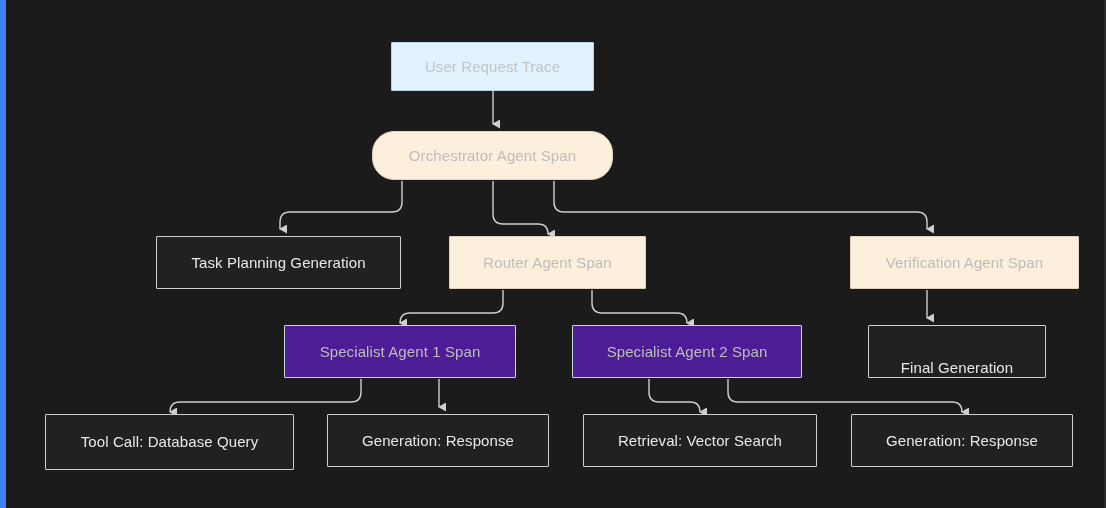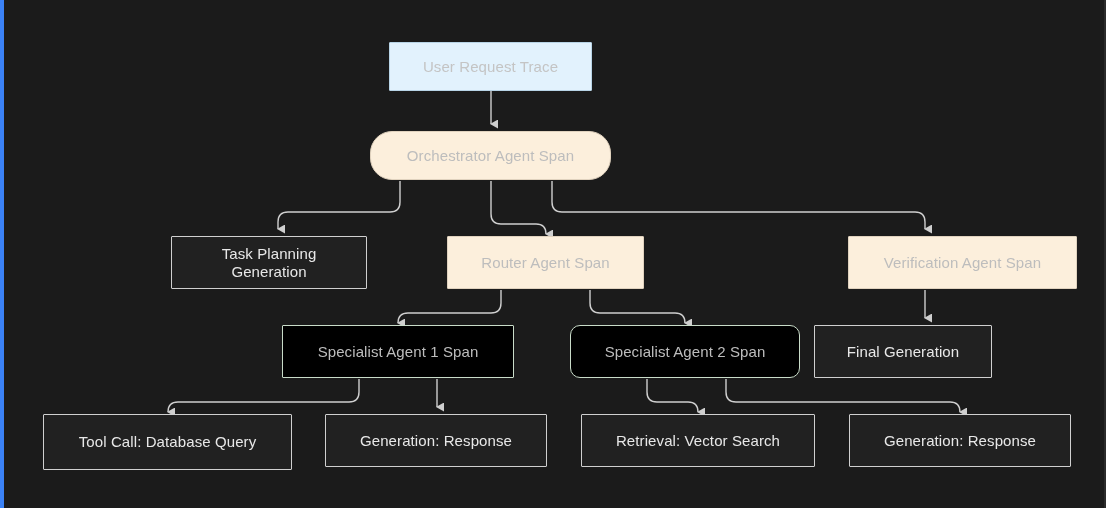--- a/index.html
+++ b/index.html
@@ -13,21 +13,21 @@
     height: 508px;
     overflow: hidden;
     font-family: "Liberation Sans", sans-serif;
   }
   #diagram-root {
     position: relative;
     width: 1106px;
     height: 508px;
     background: #1b1b1b;
     box-sizing: border-box;
-    border-left: 4px solid #3b82f6;
+    border-left: 6px solid #3b82f6;
     border-right: 2px solid #2b2b2b;
   }
   #edge-layer {
     position: absolute;
     left: 0;
     top: 0;
     width: 1106px;
     height: 508px;
     pointer-events: none;
   }
@@ -53,21 +53,21 @@
     color: #c4c4c4;
   }
   .node.span-orchestrator,
   .node.span-router,
   .node.span-verification {
     background: #fcefdc;
     border-color: #e0d2be;
     color: #bdbdbd;
   }
   .node.span-specialist {
-    background: #000000;
+    background: #4c1d95;
     border-color: #c9dcc9;
     color: #bdbdbd;
   }
   .node.leaf {
     background: #212121;
     border-color: #d0d0d0;
     color: #e8e8e8;
   }
 </style>
 </head>
@@ -96,36 +96,36 @@
       </g>
   </svg>
 
   <div id="node-group">
       <div class="node trace" style="left: 385px; top: 42px; width: 203px; height: 49px;">
         <span>User Request Trace</span>
       </div>
       <div class="node span-orchestrator" style="left: 366px; top: 131px; width: 241px; height: 49px; border-radius: 22px;">
         <span>Orchestrator Agent Span</span>
       </div>
-      <div class="node leaf" style="left: 150px; top: 236px; width: 196px; height: 53px; margin-left: 17px;">
+      <div class="node leaf" style="left: 150px; top: 236px; width: 245px; height: 53px;">
         <span>Task Planning Generation</span>
       </div>
       <div class="node span-router" style="left: 443px; top: 236px; width: 197px; height: 53px; text-align: right;">
         <span>Router Agent Span</span>
       </div>
       <div class="node span-verification" style="left: 844px; top: 236px; width: 229px; height: 53px;">
         <span>Verification Agent Span</span>
       </div>
       <div class="node span-specialist" style="left: 278px; top: 325px; width: 232px; height: 53px;">
         <span>Specialist Agent 1 Span</span>
       </div>
-      <div class="node span-specialist" style="left: 566px; top: 325px; width: 230px; height: 53px; border-radius: 10px;">
+      <div class="node span-specialist" style="left: 566px; top: 325px; width: 230px; height: 53px;">
         <span>Specialist Agent 2 Span</span>
       </div>
-      <div class="node leaf" style="left: 810px; top: 325px; width: 178px; height: 53px;">
+      <div class="node leaf" style="left: 862px; top: 325px; width: 178px; height: 53px; align-items: flex-end;">
         <span>Final Generation</span>
       </div>
       <div class="node leaf" style="left: 39px; top: 414px; width: 249px; height: 56px;">
         <span>Tool Call: Database Query</span>
       </div>
       <div class="node leaf" style="left: 321px; top: 414px; width: 222px; height: 53px;">
         <span>Generation: Response</span>
       </div>
       <div class="node leaf" style="left: 577px; top: 414px; width: 234px; height: 53px;">
         <span>Retrieval: Vector Search</span>

